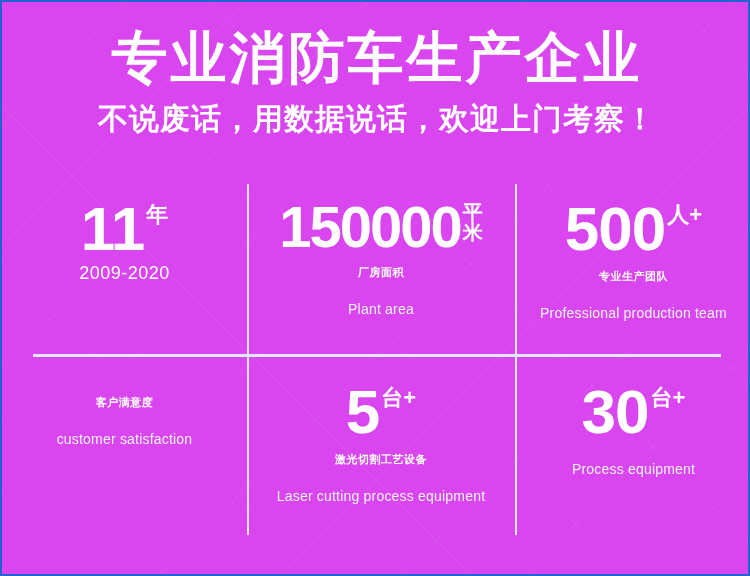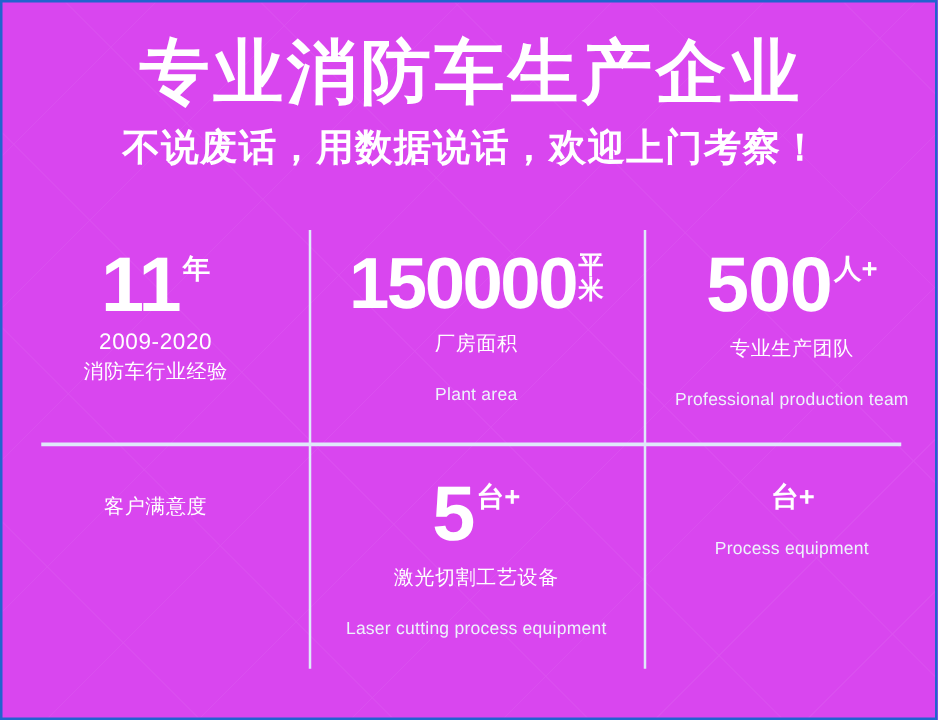--- a/index.html
+++ b/index.html
@@ -153,22 +153,22 @@
   .stat-range {
     margin-top: 7px;
     font-size: 18px;
     font-weight: normal;
     color: #ffffff;
     letter-spacing: 0.5px;
     line-height: 1.1;
   }
   .stat-label-cn {
     margin-top: 4px;
-    font-size: 16px;
-    font-weight: normal;
+    font-size: 11px;
+    font-weight: bold;
     color: #ffffff;
     letter-spacing: 0.5px;
     line-height: 1.25;
     white-space: nowrap;
   }
   .stat-label-cn.spaced { margin-top: 13px; }
   .stat-label-en {
     margin-top: 21px;
     font-size: 14px;
     font-weight: normal;
@@ -195,21 +195,20 @@
   <div class="divider" id="divider-horizontal"></div>
 
   <div id="stats-grid">
 
     <div class="stat-cell row-1">
       <div class="stat-value-line">
         <span class="stat-number">11</span>
         <span class="stat-unit">年</span>
       </div>
       <div class="stat-range">2009-2020</div>
-      <div class="stat-label-cn">消防车行业经验</div>
     </div>
 
     <div class="stat-cell row-1">
       <div class="stat-value-line">
         <span class="stat-number wide">150000</span>
         <span class="stat-unit stacked">
           <span>平</span>
           <span>米</span>
         </span>
       </div>
@@ -221,32 +220,34 @@
       <div class="stat-value-line">
         <span class="stat-number">500</span>
         <span class="stat-unit">人+</span>
       </div>
       <div class="stat-label-cn spaced">专业生产团队</div>
       <div class="stat-label-en">Professional production team</div>
     </div>
 
     <div class="stat-cell row-2">
       <div class="stat-label-cn spaced">客户满意度</div>
+      <div class="stat-label-en">customer satisfaction</div>
     </div>
 
     <div class="stat-cell row-2">
       <div class="stat-value-line">
         <span class="stat-number">5</span>
         <span class="stat-unit">台+</span>
       </div>
       <div class="stat-label-cn spaced">激光切割工艺设备</div>
       <div class="stat-label-en">Laser cutting process equipment</div>
     </div>
 
     <div class="stat-cell row-2">
       <div class="stat-value-line">
+        <span class="stat-number">30</span>
         <span class="stat-unit">台+</span>
       </div>
       <div class="stat-label-en">Process equipment</div>
     </div>
 
   </div>
 </div>
 
 </body></html>

